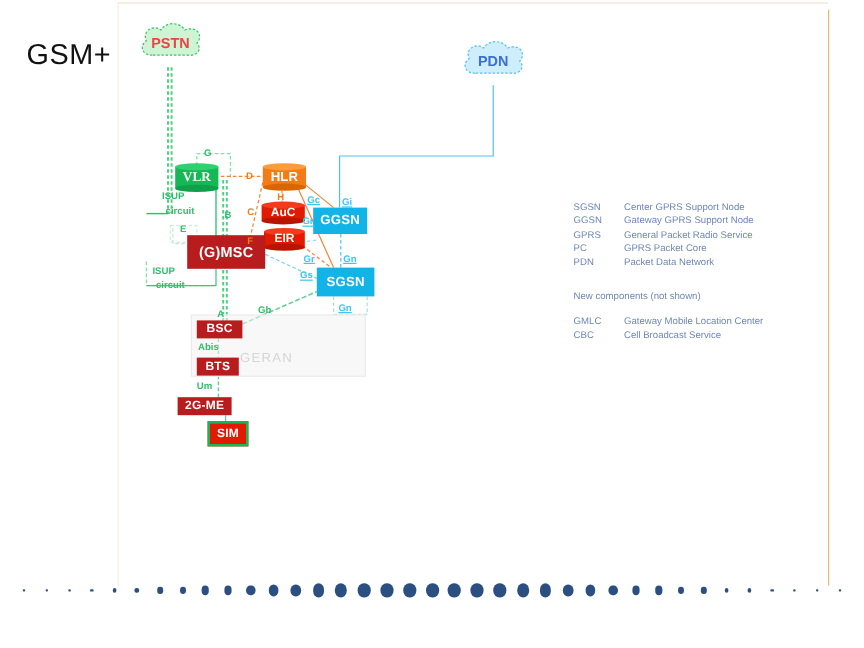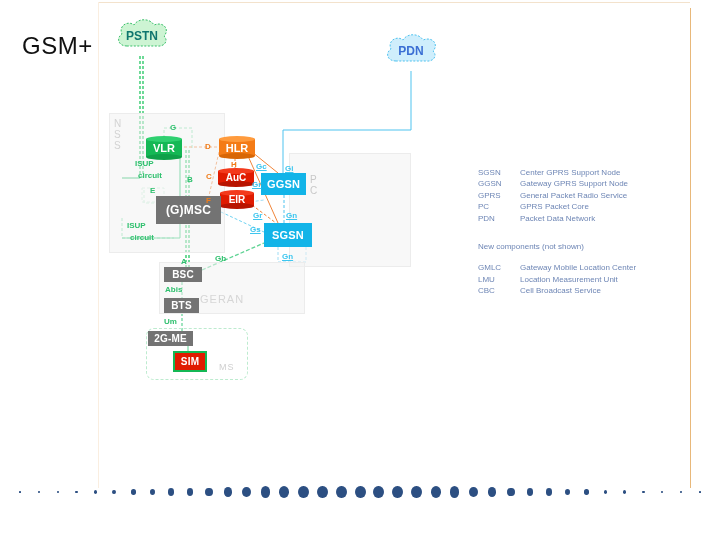--- a/index.html
+++ b/index.html
@@ -19,21 +19,21 @@
   .title{position:absolute;left:22px;top:34px;font-size:24px;color:#111;
          letter-spacing:.5px;font-weight:400;line-height:1;}
 
   
   #diagram{position:absolute;left:100px;top:0px;width:590px;height:488px;}
   #diagram svg{position:absolute;left:0;top:0;}
 
   
   .node{position:absolute;display:flex;align-items:center;justify-content:center;
         color:#fff;font-weight:bold;letter-spacing:.2px;white-space:nowrap;}
-  .n-green{background:#737373;}
+  .n-green{background:#b91c1c;}
   .n-red{background:#e01b00;border:1px solid #bb1500;}
   .n-cyan{background:#12b4e8;}
 
   
   .cyl{position:absolute;}
   .cyl .body{position:absolute;left:0;top:3px;width:100%;height:calc(100% - 6px);}
   .cyl .cap{position:absolute;left:0;width:100%;height:6px;border-radius:50%;}
   .cyl .lbl{position:absolute;left:0;top:0;width:100%;height:100%;
             display:flex;align-items:center;justify-content:center;
             color:#fff;font-weight:bold;font-size:11px;}
@@ -125,51 +125,42 @@
 
       <line x1="102" y1="270" x2="164" y2="243" stroke="#5fd394" stroke-width="1.3" stroke-dasharray="4,2"></line>
 
       <line x1="82" y1="282" x2="82" y2="298" stroke="#5fd394" stroke-width="1.2" stroke-dasharray="3,2"></line>
 
       <line x1="82" y1="313" x2="82" y2="331" stroke="#5fd394" stroke-width="1.2" stroke-dasharray="3,2"></line>
 
       <line x1="88" y1="346" x2="88" y2="351" stroke="#5fd394" stroke-width="1"></line>
     </svg>
 
-    <div class="group" style="left:9px;top:113px;width:114px;height:138px;">
-      <div class="grp-label" style="left:4px;top:4px;width:8px;line-height:11px;">N S S</div>
-    </div>
-
-    <div class="group" style="left:189px;top:153px;width:120px;height:112px;">
-      <div class="grp-label" style="left:20px;top:20px;width:8px;line-height:11px;color:#c8c8c8;">P C</div>
-    </div>
+
 
     <div class="group" style="left:59px;top:262px;width:96px;height:50px;padding-left:48px;">
       <div class="grp-label" style="left:40px;top:30px;font-size:11px;color:#d6d6d6;">GERAN</div>
     </div>
 
-    <div class="group-dash" style="left:46px;top:328px;width:100px;height:50px;">
-      <div class="grp-label" style="left:72px;top:33px;font-size:9px;color:#cfcfcf;">MS</div>
-    </div>
 
     <div class="cloud" style="left:14px;top:16px;width:56px;height:40px;">
       <svg width="56" height="40" viewBox="0 0 56 40">
         <path d="M13 30 C4 30 2 22 8 18 C4 10 14 4 20 9 C24 2 36 2 40 9 C50 5 56 14 50 20 C55 25 50 31 43 30 Z" fill="#cdf4d3" stroke="#3ac06a" stroke-width="1" stroke-dasharray="2,1.5"></path>
       </svg>
-      <div class="lbl" style="color:#0f766e;">PSTN</div>
+      <div class="lbl" style="color:#ef4444;">PSTN</div>
     </div>
 
     <div class="cloud" style="left:283px;top:31px;width:56px;height:40px;">
       <svg width="56" height="40" viewBox="0 0 56 40">
         <path d="M13 30 C4 30 2 22 8 18 C4 10 14 4 20 9 C24 2 36 2 40 9 C50 5 56 14 50 20 C55 25 50 31 43 30 Z" fill="#cfeefc" stroke="#4fc3ef" stroke-width="1" stroke-dasharray="2,1.5"></path>
       </svg>
       <div class="lbl" style="color:#3b6fd4;">PDN</div>
     </div>
 
-    <div class="cyl" style="left:46px;top:136px;width:36px;height:24px;">
+    <div class="cyl" style="left:46px;top:136px;width:36px;height:24px;font-family:Liberation Serif, serif;">
       <div class="body" style="background:#14b855;"></div>
       <div class="cap" style="top:0;background:#2fd070;"></div>
       <div class="cap" style="bottom:0;background:#0fa049;"></div>
       <div class="lbl">VLR</div>
     </div>
 
     <div class="cyl" style="left:119px;top:136px;width:36px;height:23px;text-align:center;">
       <div class="body" style="background:#f47b16;"></div>
       <div class="cap" style="top:0;background:#ff9b3d;"></div>
       <div class="cap" style="bottom:0;background:#d86605;"></div>
@@ -265,24 +256,20 @@
       <span class="desc">Packet Data Network</span>
     </div>
   </div>
 
   <div class="legend" style="left:478px;top:241px;">
     <div class="head">New components (not shown)</div>
     <div style="height:6px;"></div>
     <div class="row">
       <span class="abbr">GMLC</span>
       <span class="desc">Gateway Mobile Location Center</span>
-    </div>
-    <div class="row">
-      <span class="abbr">LMU</span>
-      <span class="desc">Location Measurement Unit</span>
     </div>
     <div class="row">
       <span class="abbr">CBC</span>
       <span class="desc">Cell Broadcast Service</span>
     </div>
   </div>
 
   <div class="dots" id="dotrule">
       <i style="width: 1.5px; height: 1.725px; left: 19.25px; top: 13.1375px; background: rgb(44, 79, 130);"></i>
       <i style="width: 1.69151px; height: 1.94524px; left: 38.0431px; top: 13.0274px; background: rgb(44, 79, 130);"></i>

